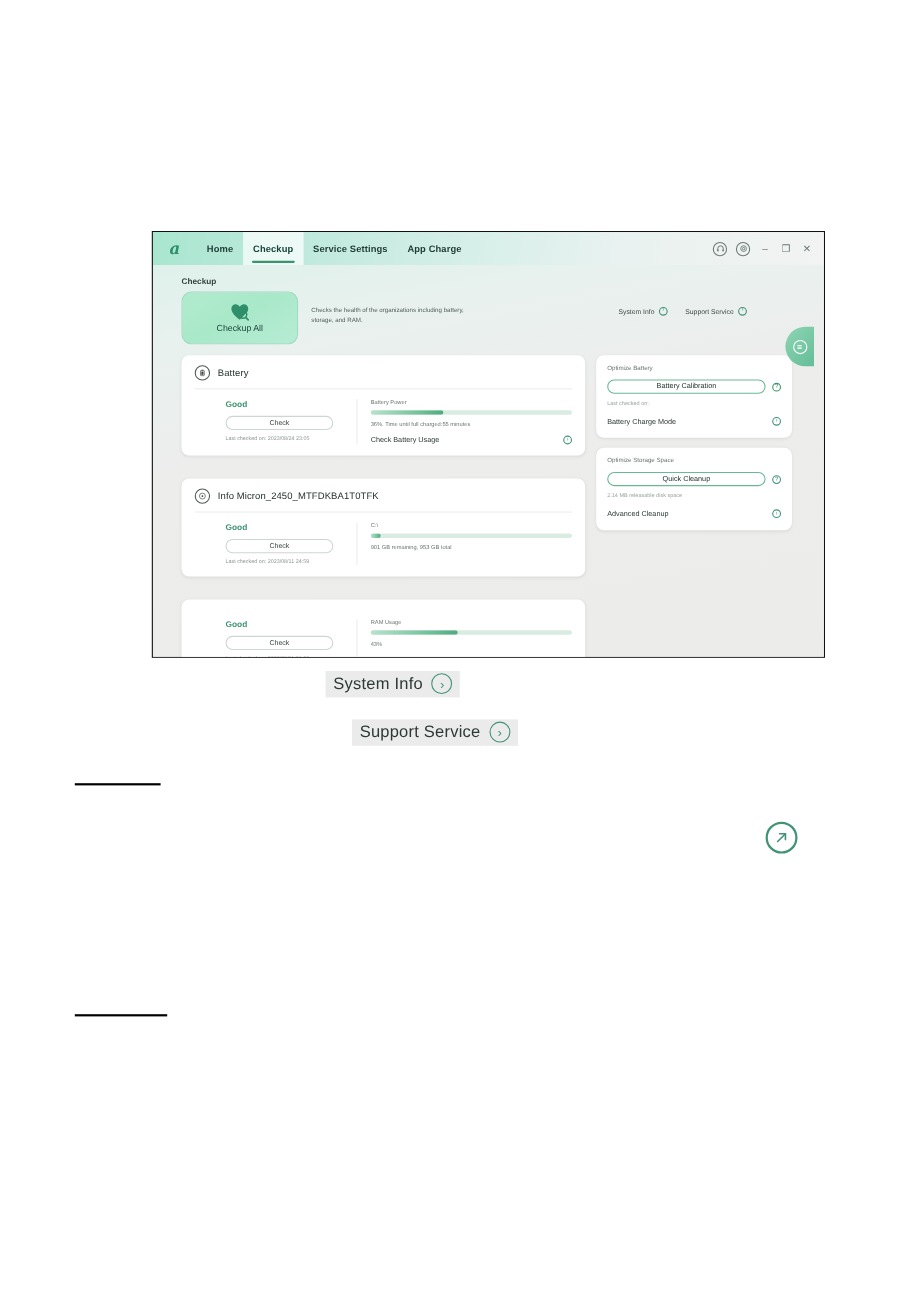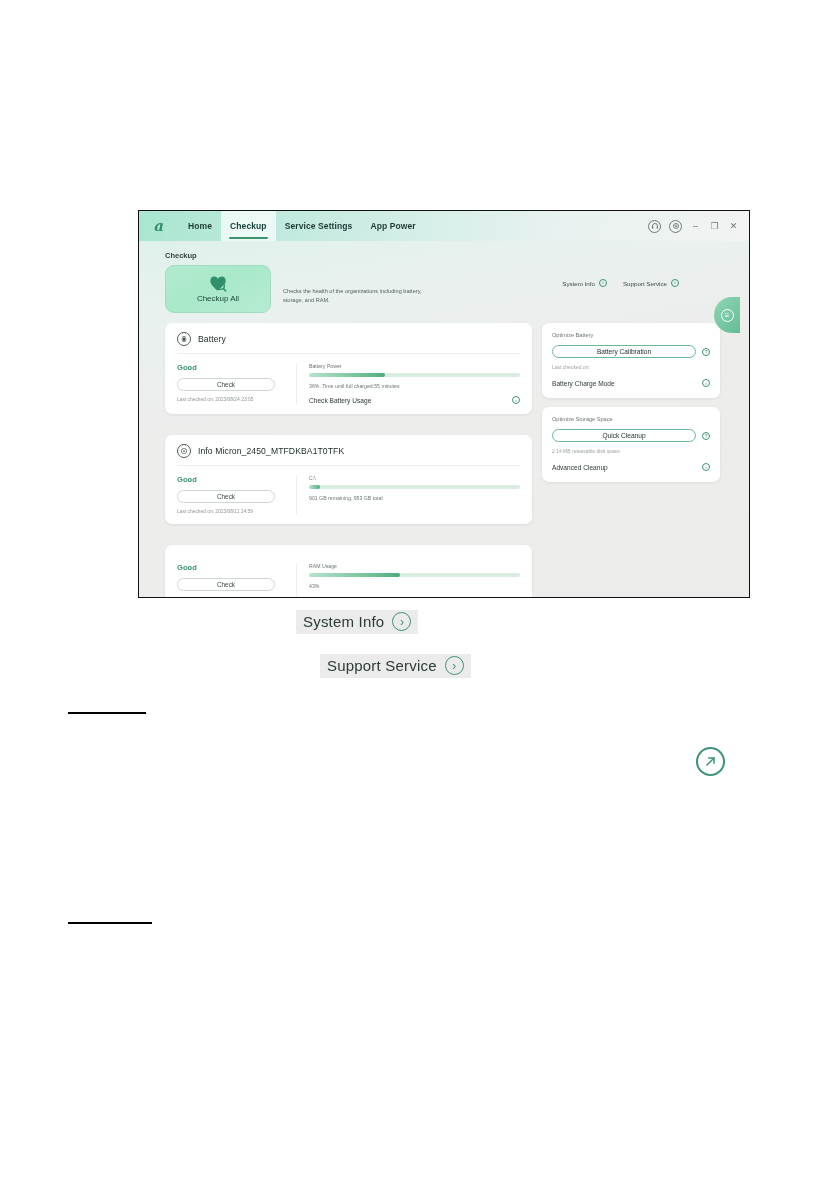--- a/index.html
+++ b/index.html
@@ -55,21 +55,21 @@
 
   
   .app-body {
     position: relative; width: 100%; height: 358px;
     background: linear-gradient(170deg, #dff1ea 0%, #e9f1ee 18%, #ededec 42%, #ececeb 100%);
     padding: 8px 10px 0 10px;
   }
   .section-label { font-size: 7.5px; color:#33423d; font-weight:700; margin: 2px 0 5px 16px; }
 
   
-  .top-row { position: relative; display:flex; align-items:center; padding-left:16px; }
+  .top-row { position: relative; display:flex; align-items:flex-start; padding-left:16px; }
   .checkup-all {
     width: 106px; height: 48px; border-radius: 9px;
     background: linear-gradient(150deg,#b2ebcf 0%, #a9e8c9 45%, #b6ecd4 100%);
     border: 1px solid #9fdcc0;
     display:flex; flex-direction:column; align-items:center; justify-content:center;
     gap: 2px; cursor:pointer;
   }
   .heart-icon { width: 20px; height: 17px; position:relative; }
   .checkup-all-label { font-size: 8px; color:#1d4539; font-weight: 500; }
   .checkup-desc {
@@ -110,21 +110,21 @@
   }
   .card-head { display:flex; align-items:center; gap:7px; padding-bottom: 7px;
                border-bottom: 1px solid #eceeed; }
   .card-ico {
     width: 14px; height: 14px; border-radius:50%;
     border: 1.1px solid #4f5b57; display:flex; align-items:center; justify-content:center;
     color:#3c4845; font-size:8px;
   }
   .card-title { font-size: 8.6px; color:#20302b; font-weight: 500; letter-spacing:.1px; }
 
-  .card-body { display:flex; margin-top: 9px; }
+  .card-body { display:flex; margin-top: 9px; margin-left: 28px; }
   .cb-left { width: 120px; border-right: 1px solid #eceeed; padding-right: 10px; }
   .status-good { font-size: 7.6px; color:#3a9470; font-weight:700; }
   .check-btn {
     margin-top: 6px; width: 98px; height: 13px; border-radius: 7px;
     border: 1px solid #cdd6d2; background:#fff; cursor:pointer;
     display:flex; align-items:center; justify-content:center;
     font-size:6.4px; color:#394743;
   }
   .last-checked { margin-top: 6px; font-size: 4.9px; color:#8b9793; }
 
@@ -200,21 +200,21 @@
 
   <div class="app-window">
 
     <div class="app-header">
       <div class="brand-logo">a</div>
 
       <div class="nav">
         <div class="nav-item">Home</div>
         <div class="nav-item active">Checkup</div>
         <div class="nav-item">Service Settings</div>
-        <div class="nav-item">App Power</div>
+        <div class="nav-item">App Charge</div>
       </div>
 
       <div class="win-right">
         <div class="hw-icon">
           <svg width="8" height="8" viewBox="0 0 16 16" fill="none" stroke="#5c6b66" stroke-width="1.6">
             <path d="M3 10V8a5 5 0 0 1 10 0v2"></path>
             <rect x="2" y="9.2" width="2.6" height="4" rx="1.1" fill="#5c6b66" stroke="none"></rect>
             <rect x="11.4" y="9.2" width="2.6" height="4" rx="1.1" fill="#5c6b66" stroke="none"></rect>
           </svg>
         </div>

